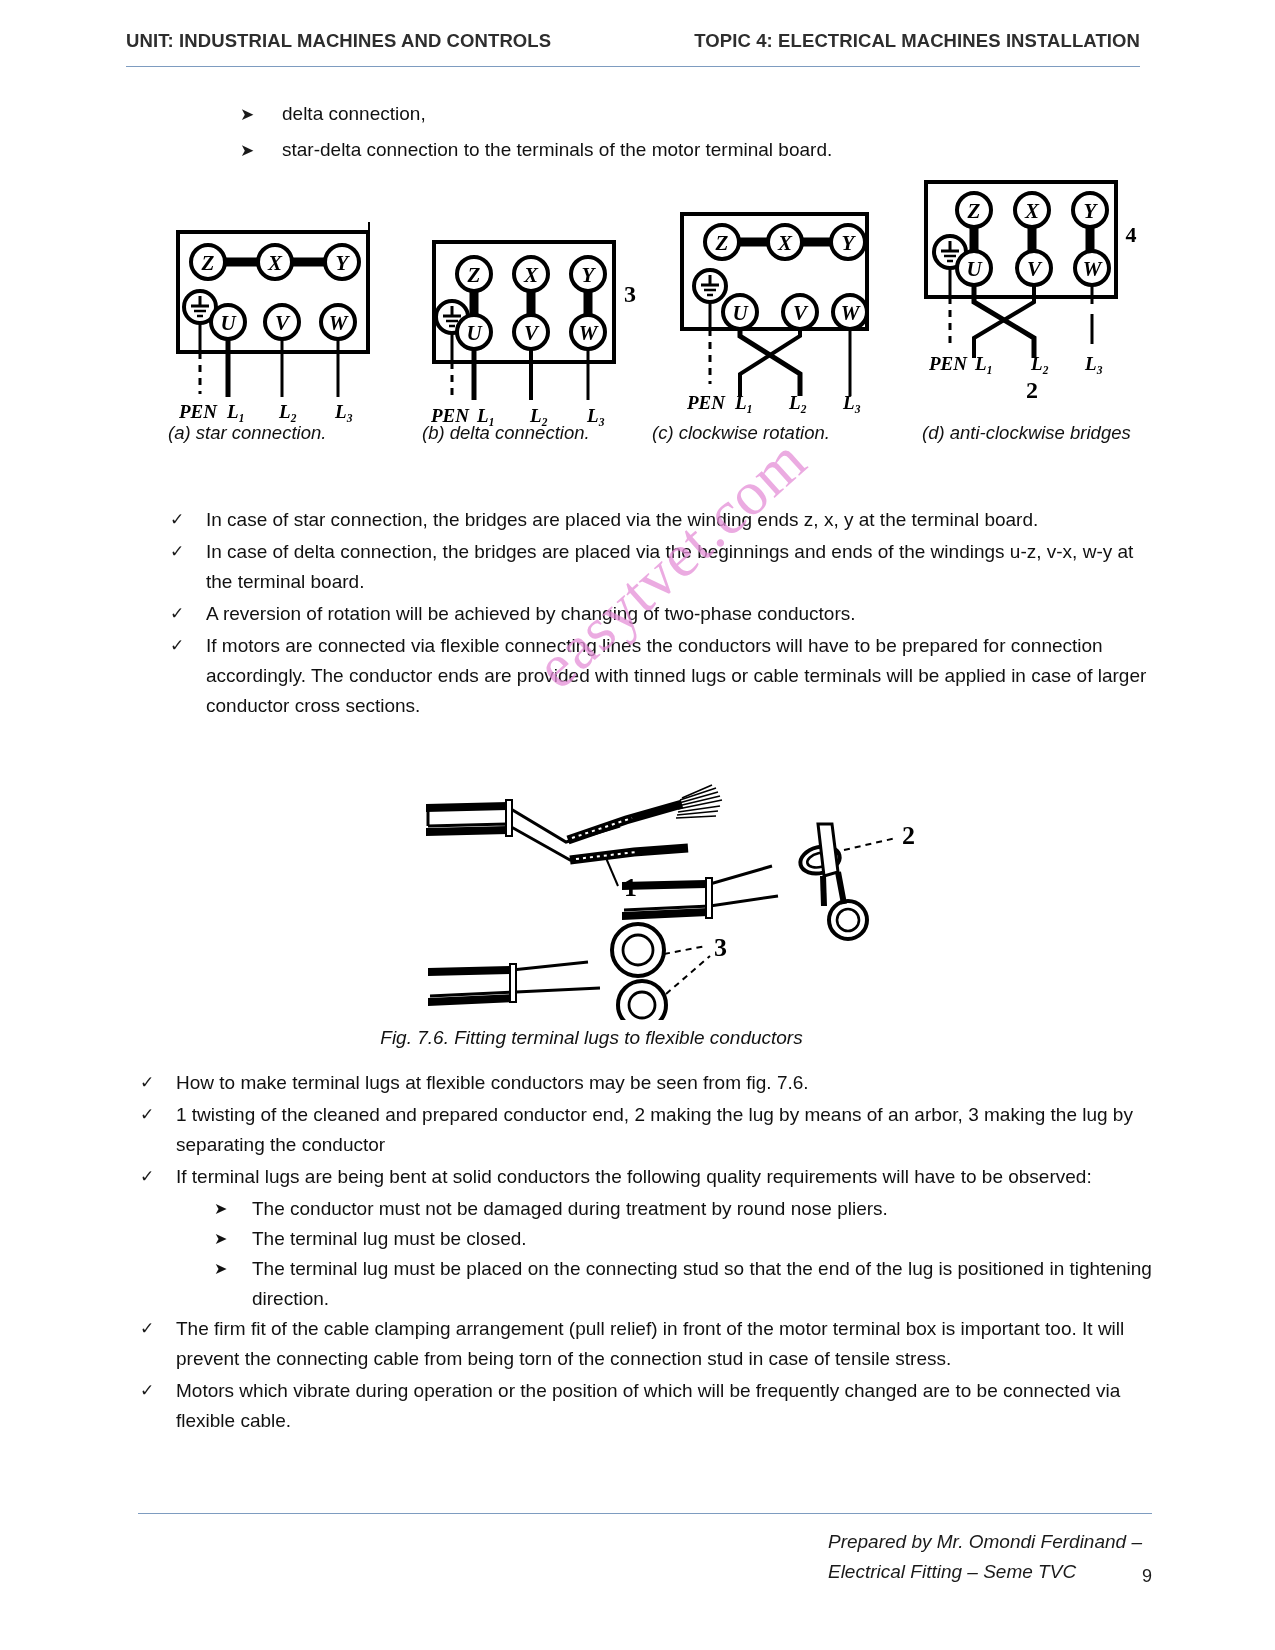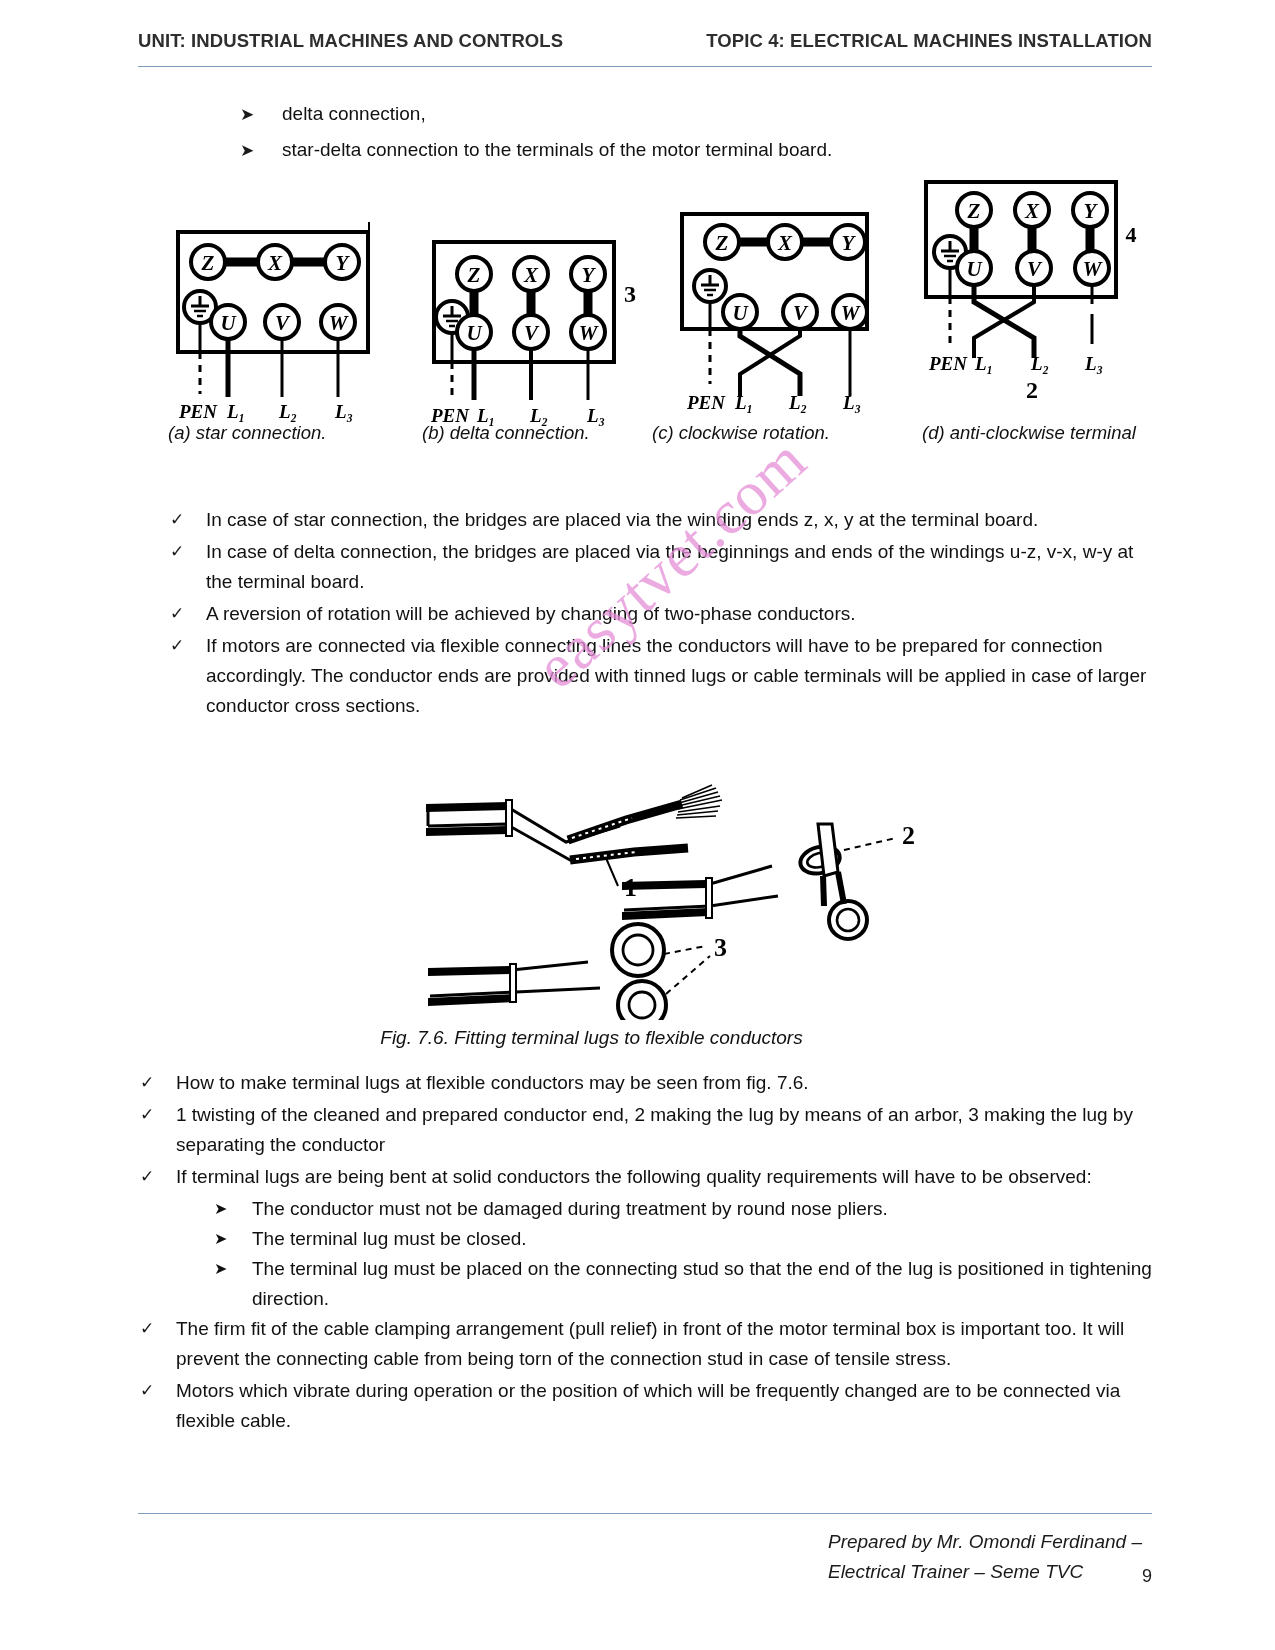--- a/index.html
+++ b/index.html
@@ -16,21 +16,21 @@
 
   .page {
     position: absolute;
     inset: 0;
   }
 
   
   .header {
     position: absolute;
     top: 30px;
-    left: 138px;
+    left: 126px;
     width: 1014px;
     height: 44px;
   }
   .header-row {
     display: flex;
     justify-content: space-between;
     align-items: flex-start;
     font-size: 18.5px;
     font-weight: bold;
     letter-spacing: 0.1px;
@@ -397,21 +397,21 @@
       <text x="182" y="198" text-anchor="middle" font-family="'Liberation Serif',serif" font-size="19" font-style="italic" font-weight="bold">L₃</text>
       <text x="120" y="226" text-anchor="middle" font-family="'Liberation Serif',serif" font-size="24" font-weight="bold">2</text>
     </svg>
 
   </div>
 
   <div class="fig-captions">
     <span class="fig-cap" style="left:8px;text-align:right;">(a) star connection.</span>
     <span class="fig-cap" style="left:262px;">(b) delta connection.</span>
     <span class="fig-cap" style="left:492px;">(c) clockwise rotation.</span>
-    <span class="fig-cap" style="left:762px;">(d) anti-clockwise terminal</span>
+    <span class="fig-cap" style="left:762px;">(d) anti-clockwise bridges</span>
   </div>
 
 
   <div class="check-list" style="top:505px; left:170px; width:990px;">
 
     <div class="check-item">
       <span class="check-gly">✓</span>
       <span class="check-text"><span>In case of star connection, the bridges are placed via the winding ends </span><b class="bold">z, x,</b><span> y at the terminal board.</span></span>
     </div>
 
@@ -546,18 +546,18 @@
       <span class="check-gly">✓</span>
       <span class="check-text">Motors which vibrate during operation or the position of which will be frequently changed are to be connected via flexible cable.</span>
     </div>
 
   </div>
 
   <div class="footer-rule"></div>
   <div class="footer">
     <div class="footer-left">
       <div>Prepared by Mr. Omondi Ferdinand –</div>
-      <div>Electrical Trainer – Seme TVC</div>
+      <div>Electrical Fitting – Seme TVC</div>
     </div>
     <div class="footer-page">9</div>
   </div>
 
 </div>
 
 </body></html>

